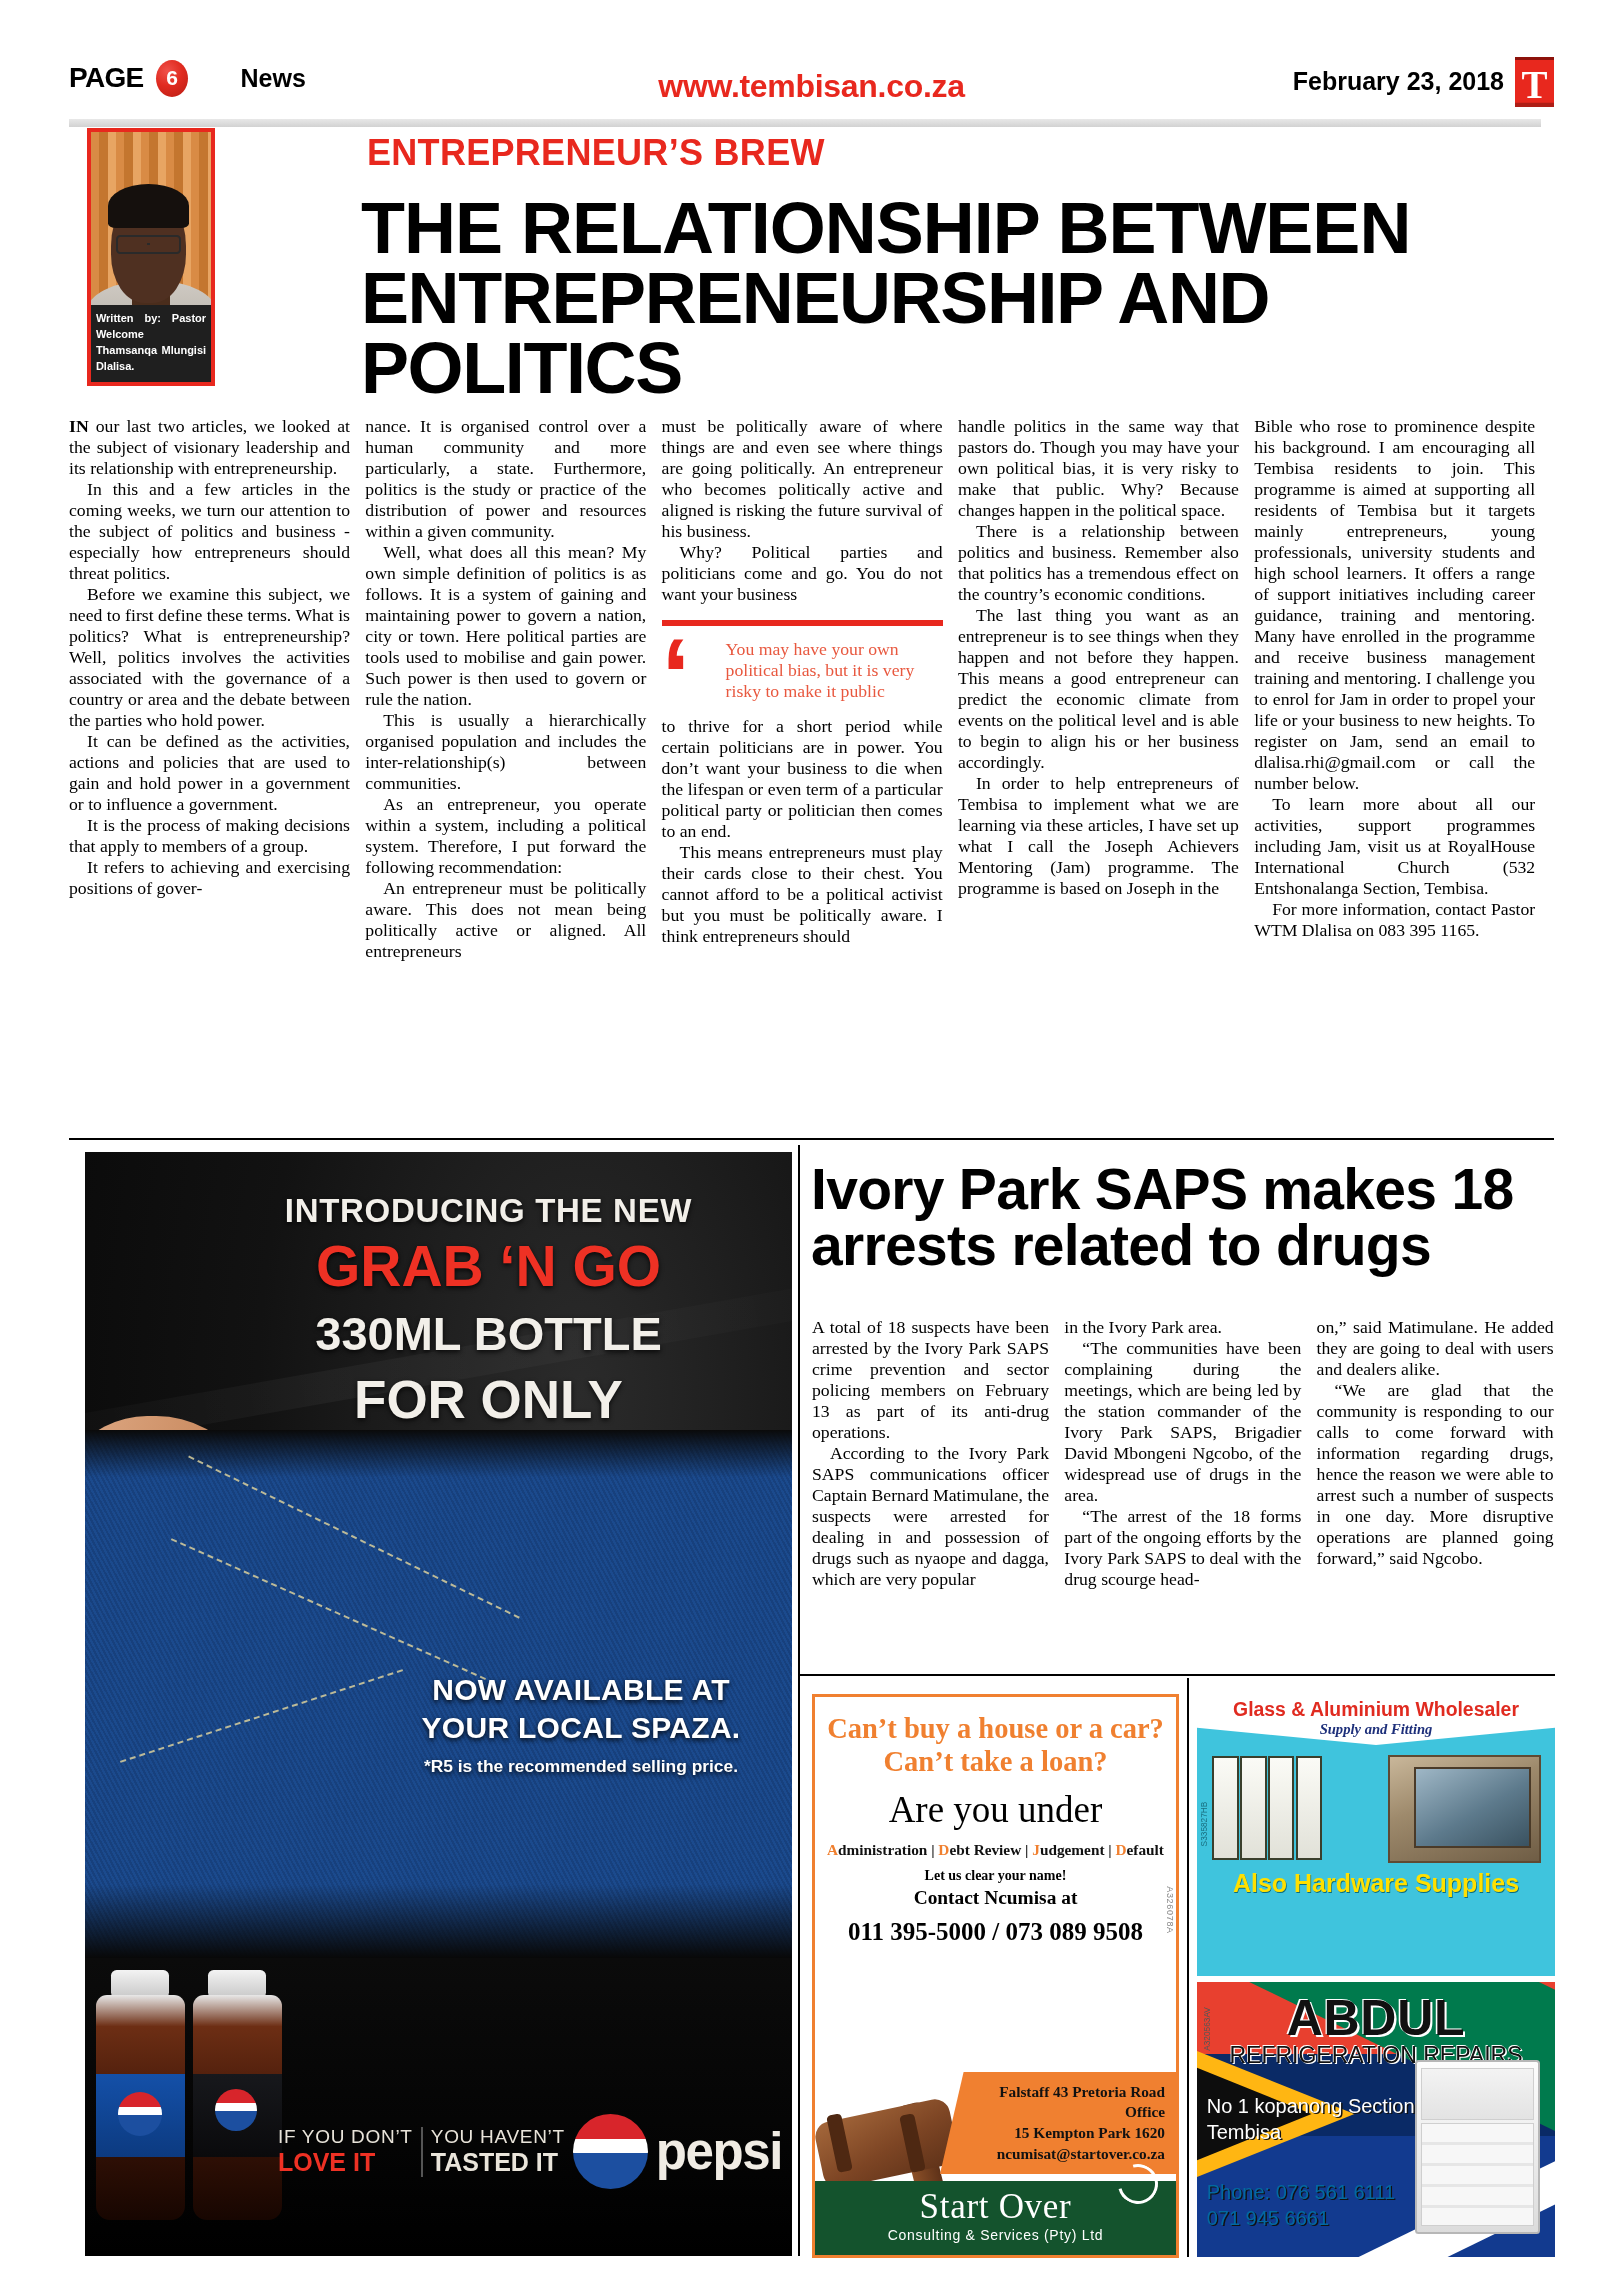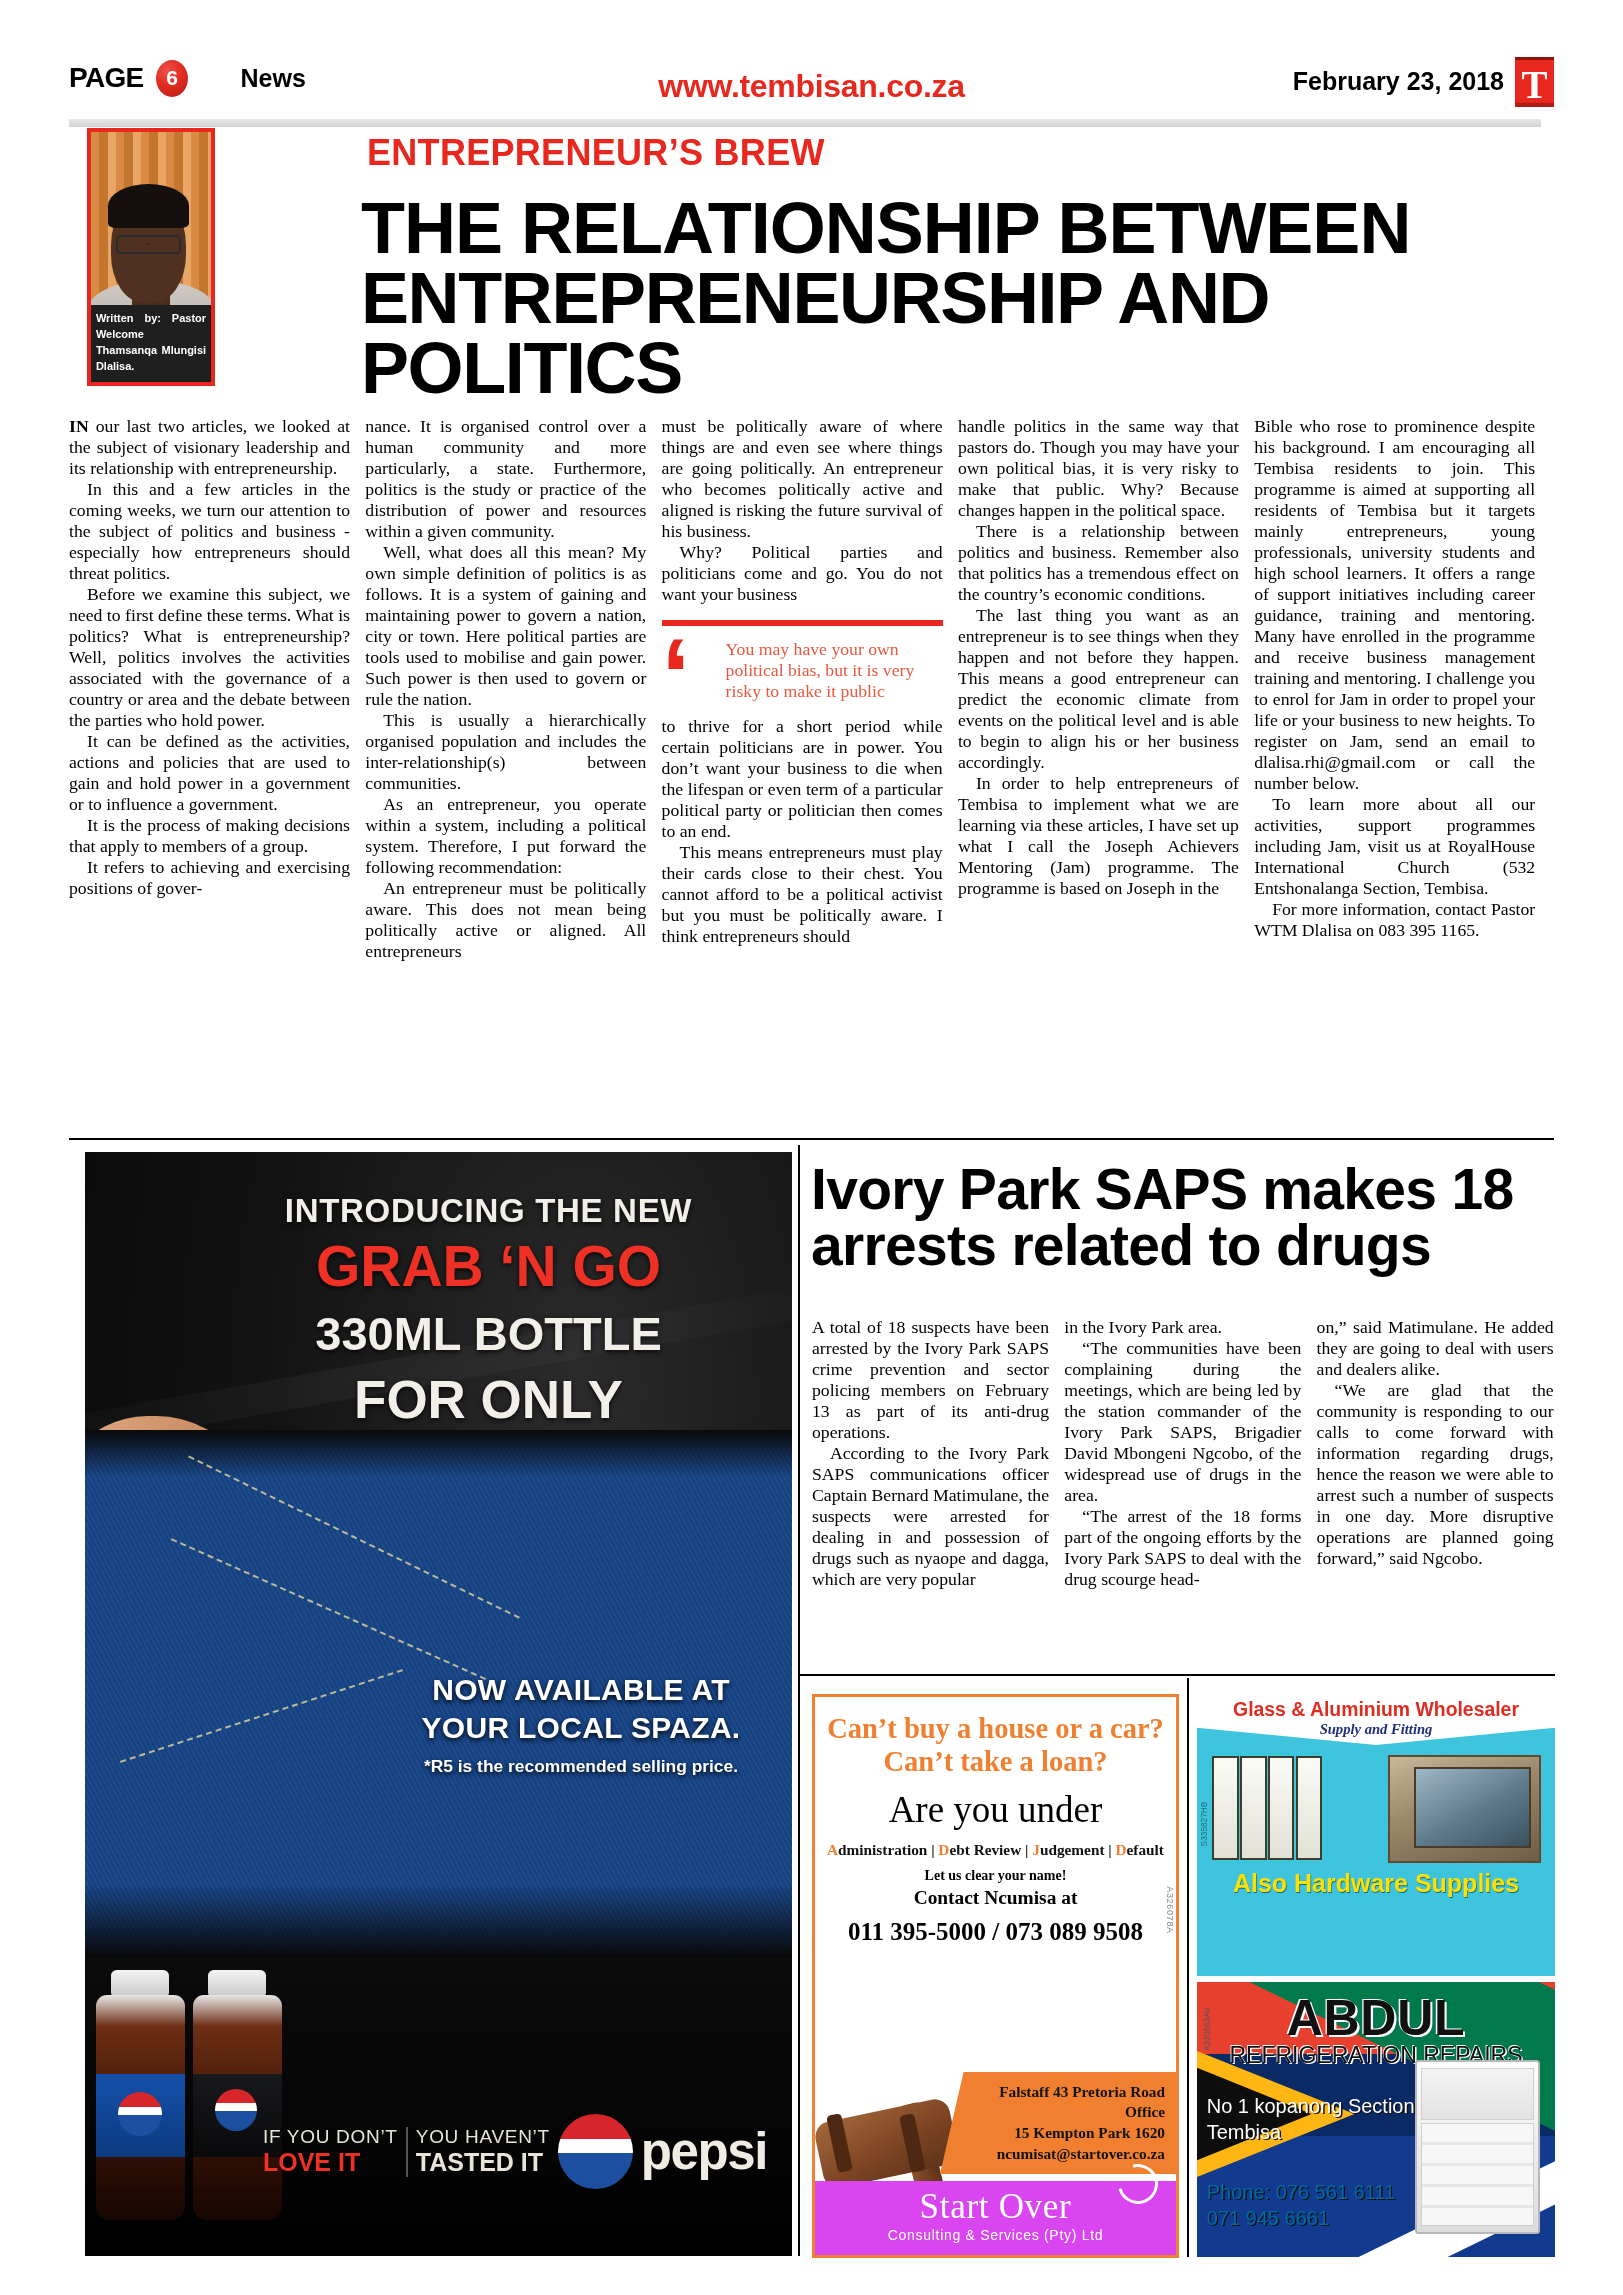--- a/index.html
+++ b/index.html
@@ -244,21 +244,21 @@
   }
   .duo-b .lbl { position:absolute; left:0; top:104px; width:89px; height:83px; }
   #duo1 { left:7px; } #duo1 .lbl { background:linear-gradient(180deg,#1450a8,#0c3a80); }
   #duo2 { left:104px; } #duo2 .lbl { background:linear-gradient(180deg,#17181c,#0a0a0c); }
   .pepsi-globe {
     position:absolute; border-radius:50%;
     background:
       linear-gradient(180deg,#d8252b 0%,#d8252b 34%,#ffffff 34%,#ffffff 52%,#1c4fa0 52%,#1c4fa0 100%);
   }
   #pepsi-tag {
-    position:absolute; right:25px; bottom:67px; display:flex; align-items:center; gap:8px;
+    position:absolute; right:10px; bottom:67px; display:flex; align-items:center; gap:8px;
     font-family:"Liberation Sans", sans-serif;
   }
   .tg-col { text-align:left; color:#e9e4da; }
   .tg-s { font-size:19px; letter-spacing:0.7px; }
   .tg-b { font-size:25px; font-weight:bold; letter-spacing:0px; }
   .tg-red { color:#ee3124; }
   .tg-sep { width:2.1px; height:50px; background:#555; }
   #pepsi-logo-text {
     font-family:"Liberation Sans", sans-serif; font-weight:bold;
     font-size:51px; color:#f0ece4; letter-spacing:-1.4px;
@@ -323,21 +323,21 @@
   }
   #so-addr {
     position:absolute; right:0; bottom:81px; width:236px;
     background:#f08030; color:#111; text-align:right;
     padding:9.7px 11px 9.7px 23.6px;
     font-family:"Liberation Serif", serif; font-weight:bold; font-size:15.3px; line-height:1.35;
     clip-path:polygon(10% 0,100% 0,100% 100%,0 100%);
   }
   #so-footer {
     position:absolute; left:0; bottom:0; width:100%; height:74px;
-    background:#d946ef; color:#fff; text-align:center;
+    background:#14532d; color:#fff; text-align:center;
   }
   #so-brand {
     font-family:"Liberation Serif", serif; font-size:35px; margin-top:5.6px; letter-spacing:0.7px;
   }
   #so-sub { font-family:"Liberation Sans", sans-serif; font-size:14px; letter-spacing:0.7px; }
   #so-swirl {
     position:absolute; right:18px; top:-16.7px; width:40px; height:40px;
     border-radius:50%; border:3.5px solid #fff; border-left-color:transparent;
     transform:rotate(30deg);
   }

